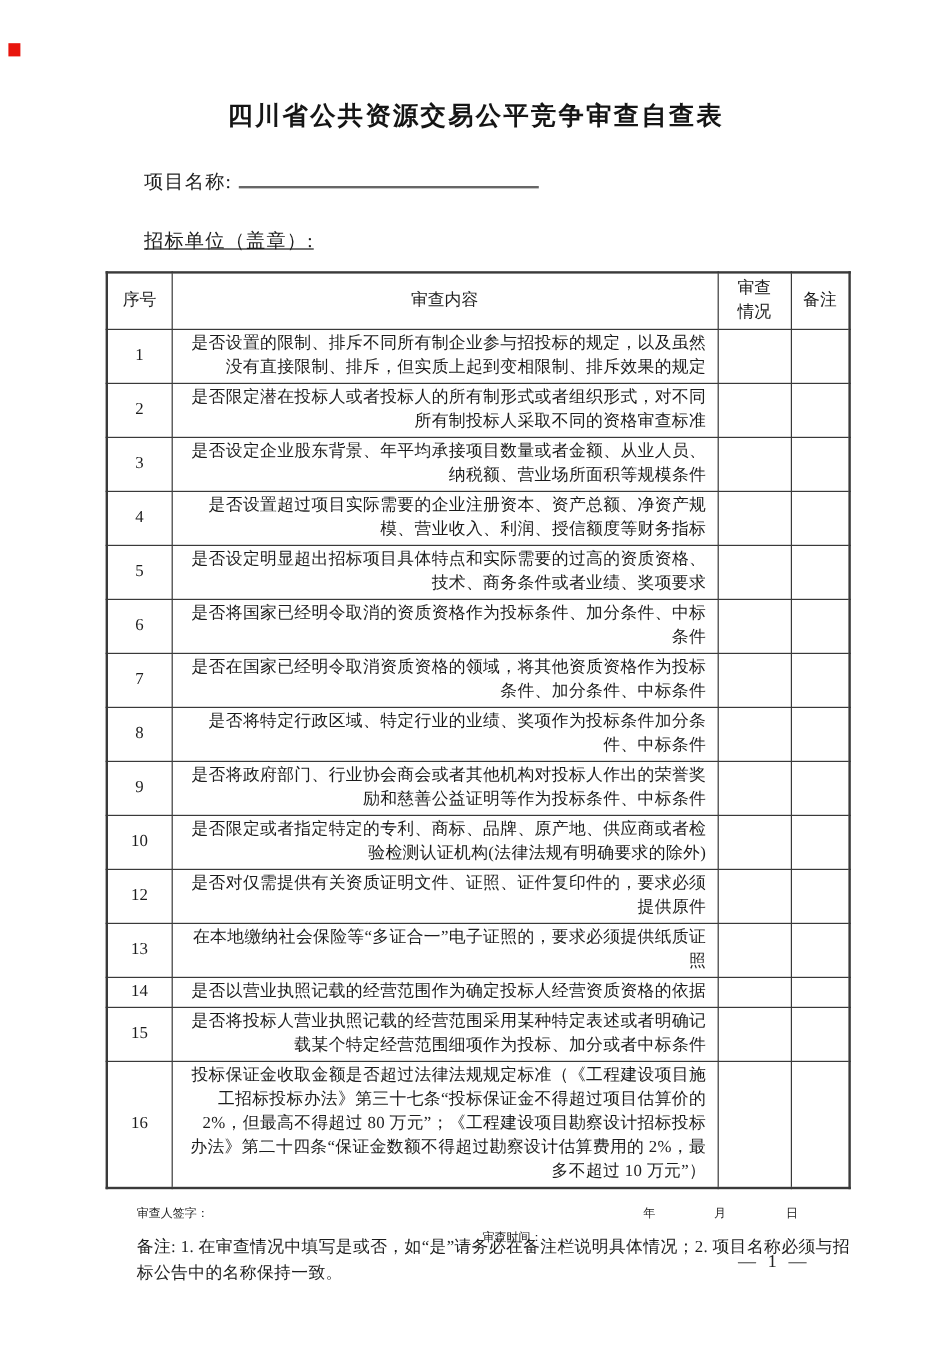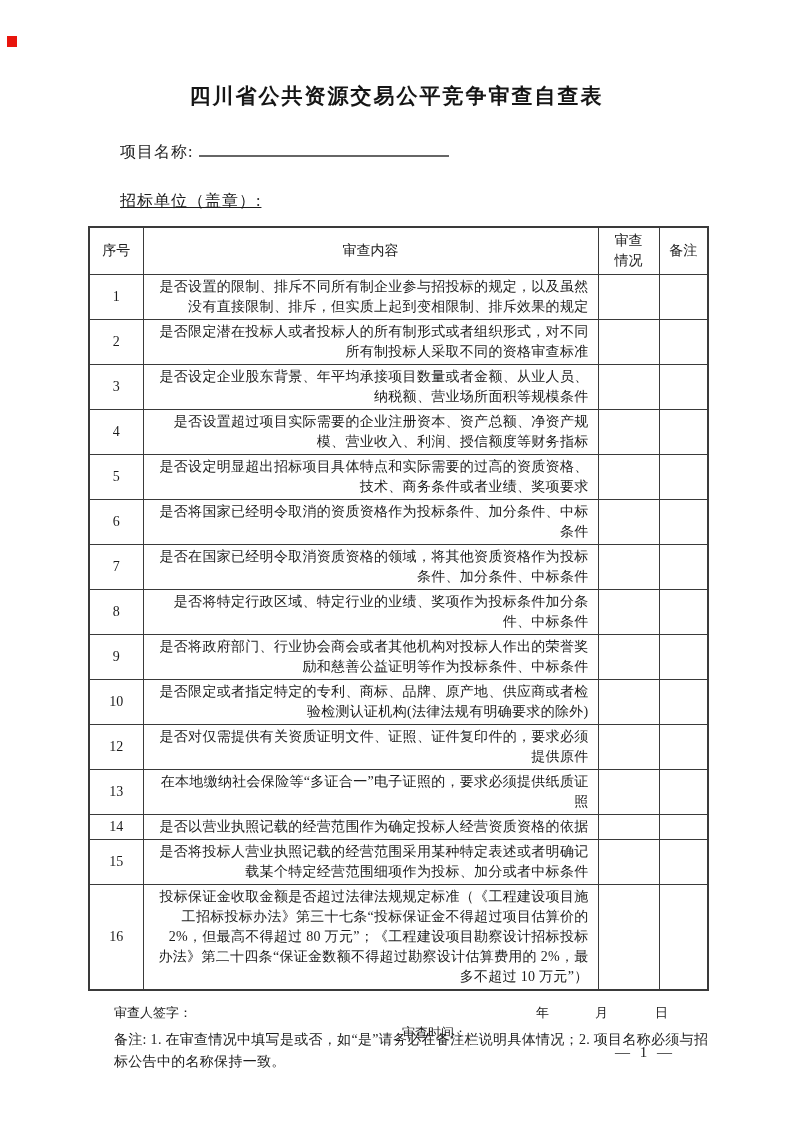--- a/index.html
+++ b/index.html
@@ -67,21 +67,21 @@
   .col-remark { width: 49px; }
   .form-table th { text-align: center; padding: 3px 2px; }
   .th-wrap { display: inline-block; width: 2em; line-height: 20px; }
   .cell-no { text-align: center; padding: 2px 2px; font-size: 14px; }
   .cell-content { text-align: right; padding: 2px 9px 2px 11px; letter-spacing: 0.3px; }
   .cell-status, .cell-remark { padding: 2px; }
   .footer-sign {
     position: relative;
     margin-top: 13px;
     height: 22px;
-    font-size: 13px;
+    font-size: 10px;
   }
   .sign-label    { position: absolute; left: 26px;  top: 0; }
   .time-label    { position: absolute; left: 314px; top: 0; margin-top: 20px; }
   .time-year     { position: absolute; left: 448px; top: 0; }
   .time-month    { position: absolute; left: 507px; top: 0; }
   .time-day      { position: absolute; left: 567px; top: 0; }
   .footer-note {
     margin-top: 3px;
     margin-left: 26px;
     width: 600px;

